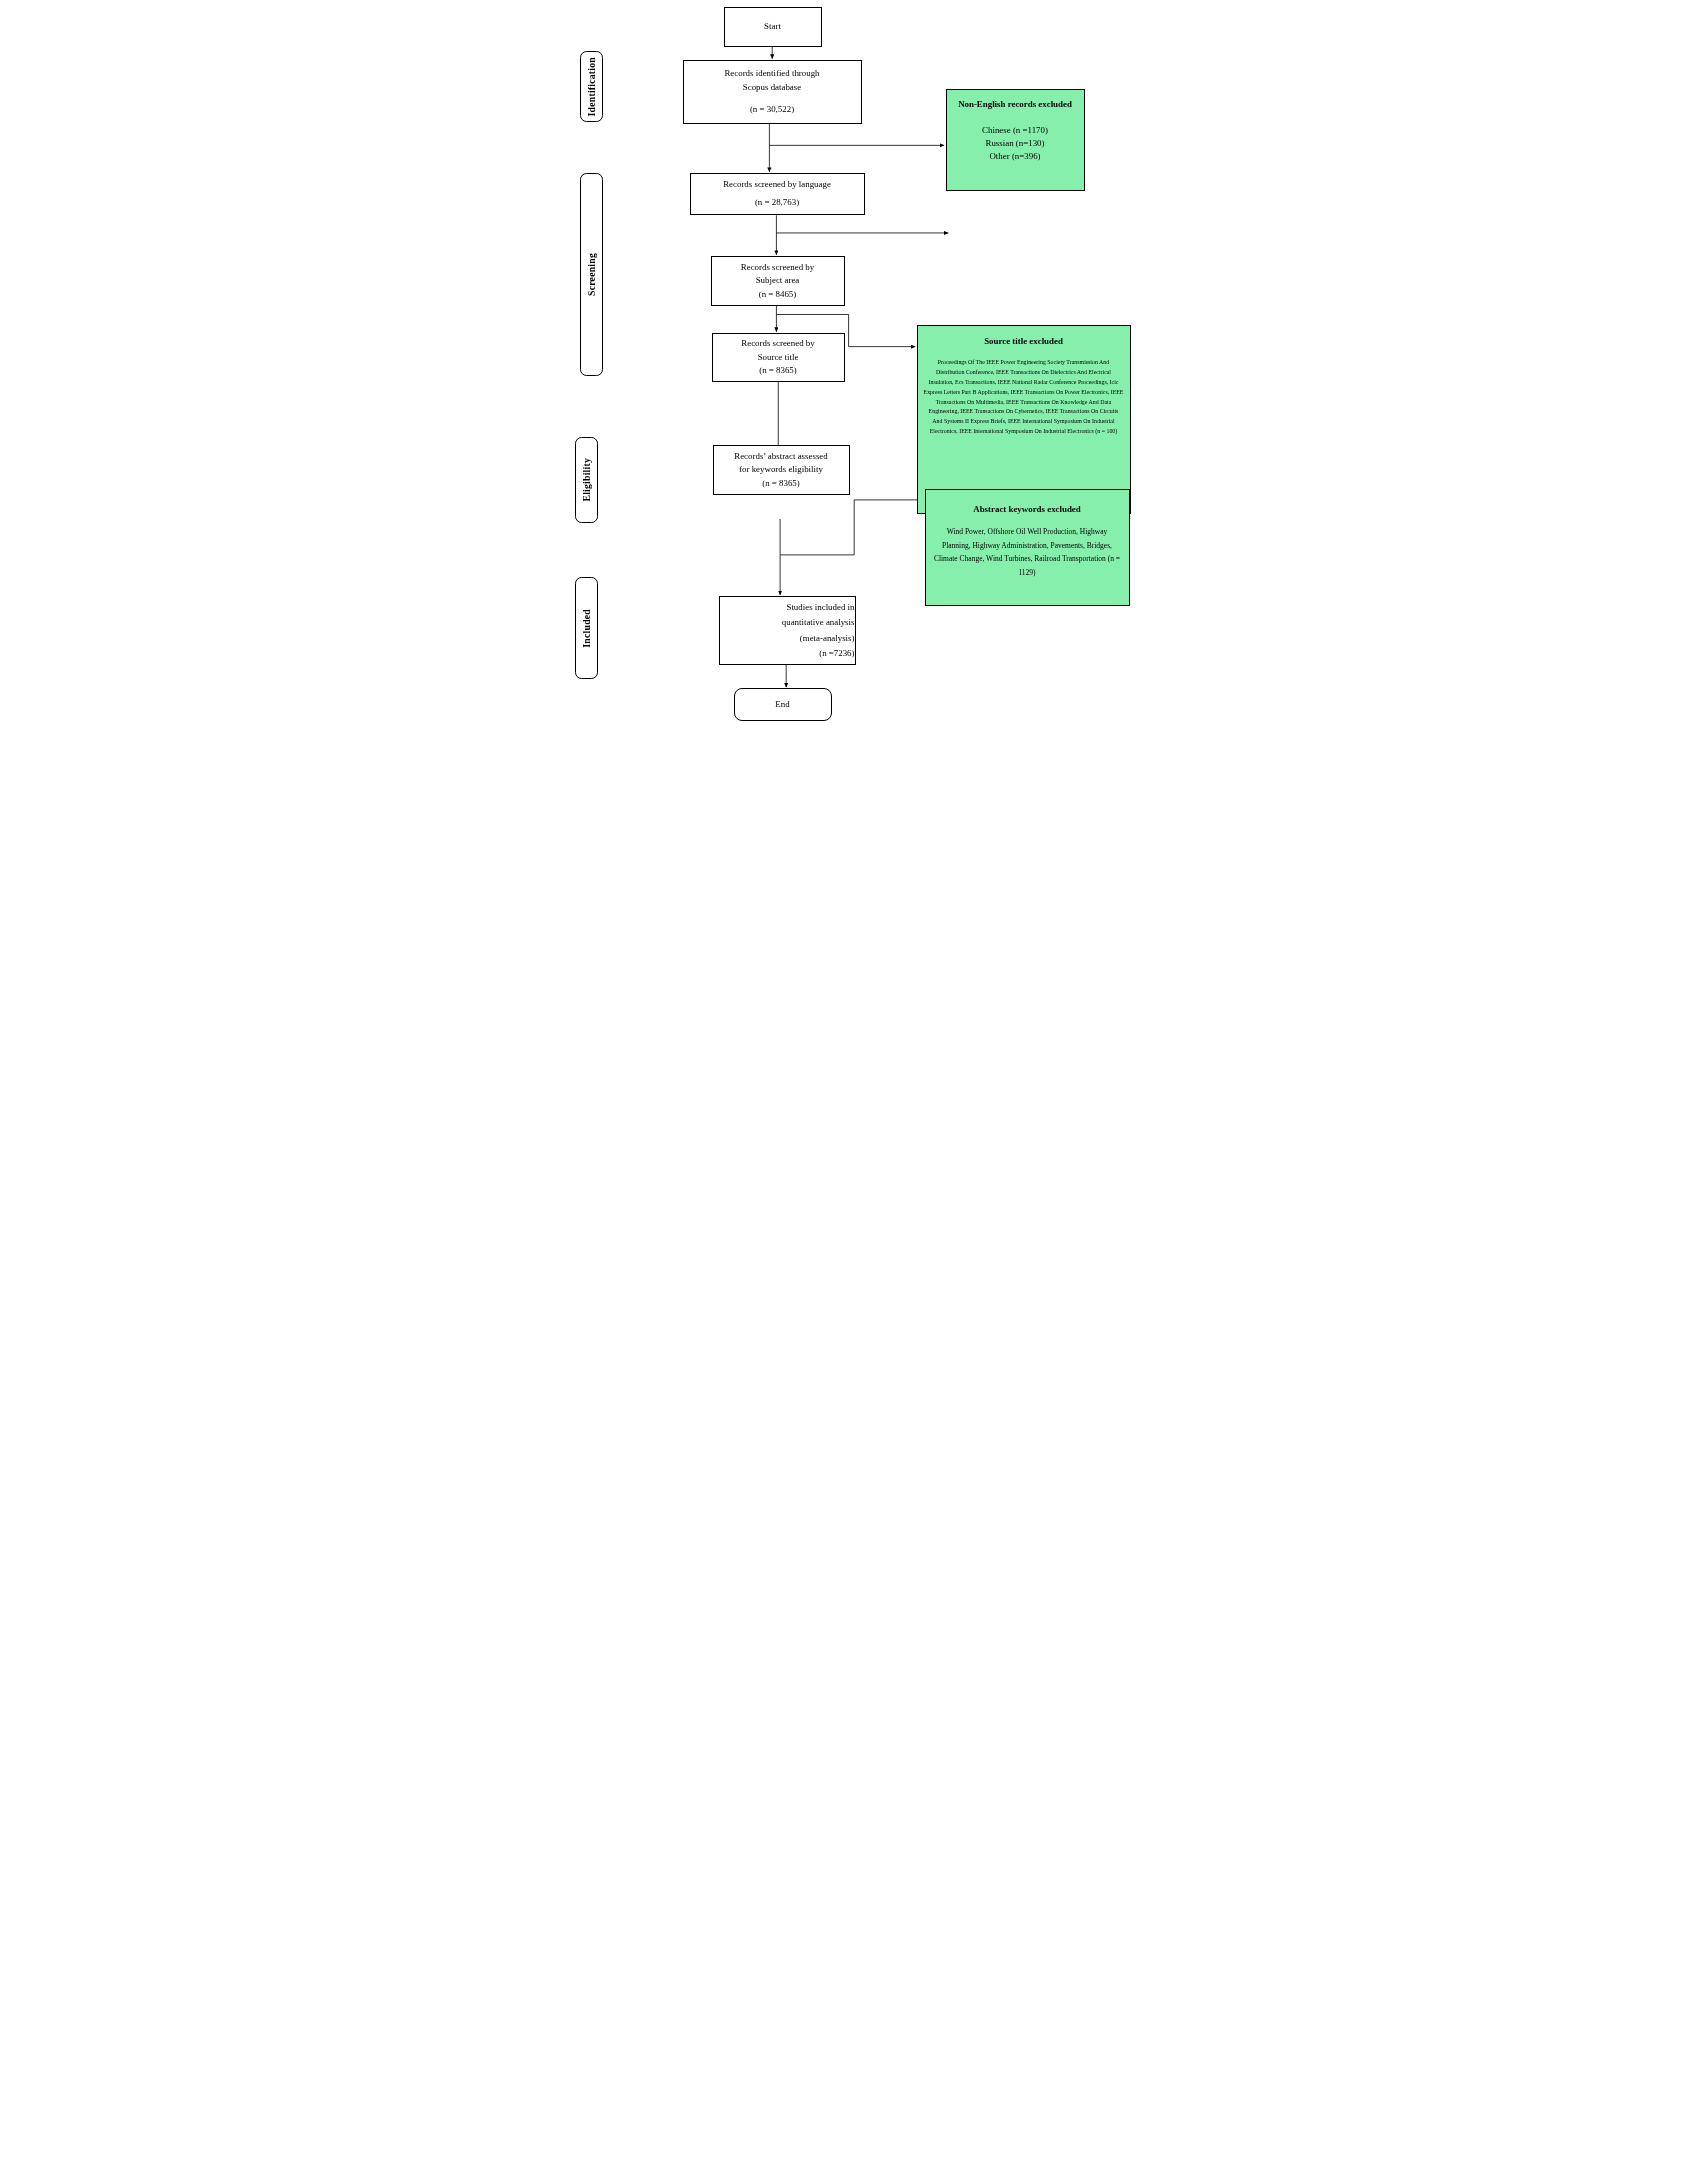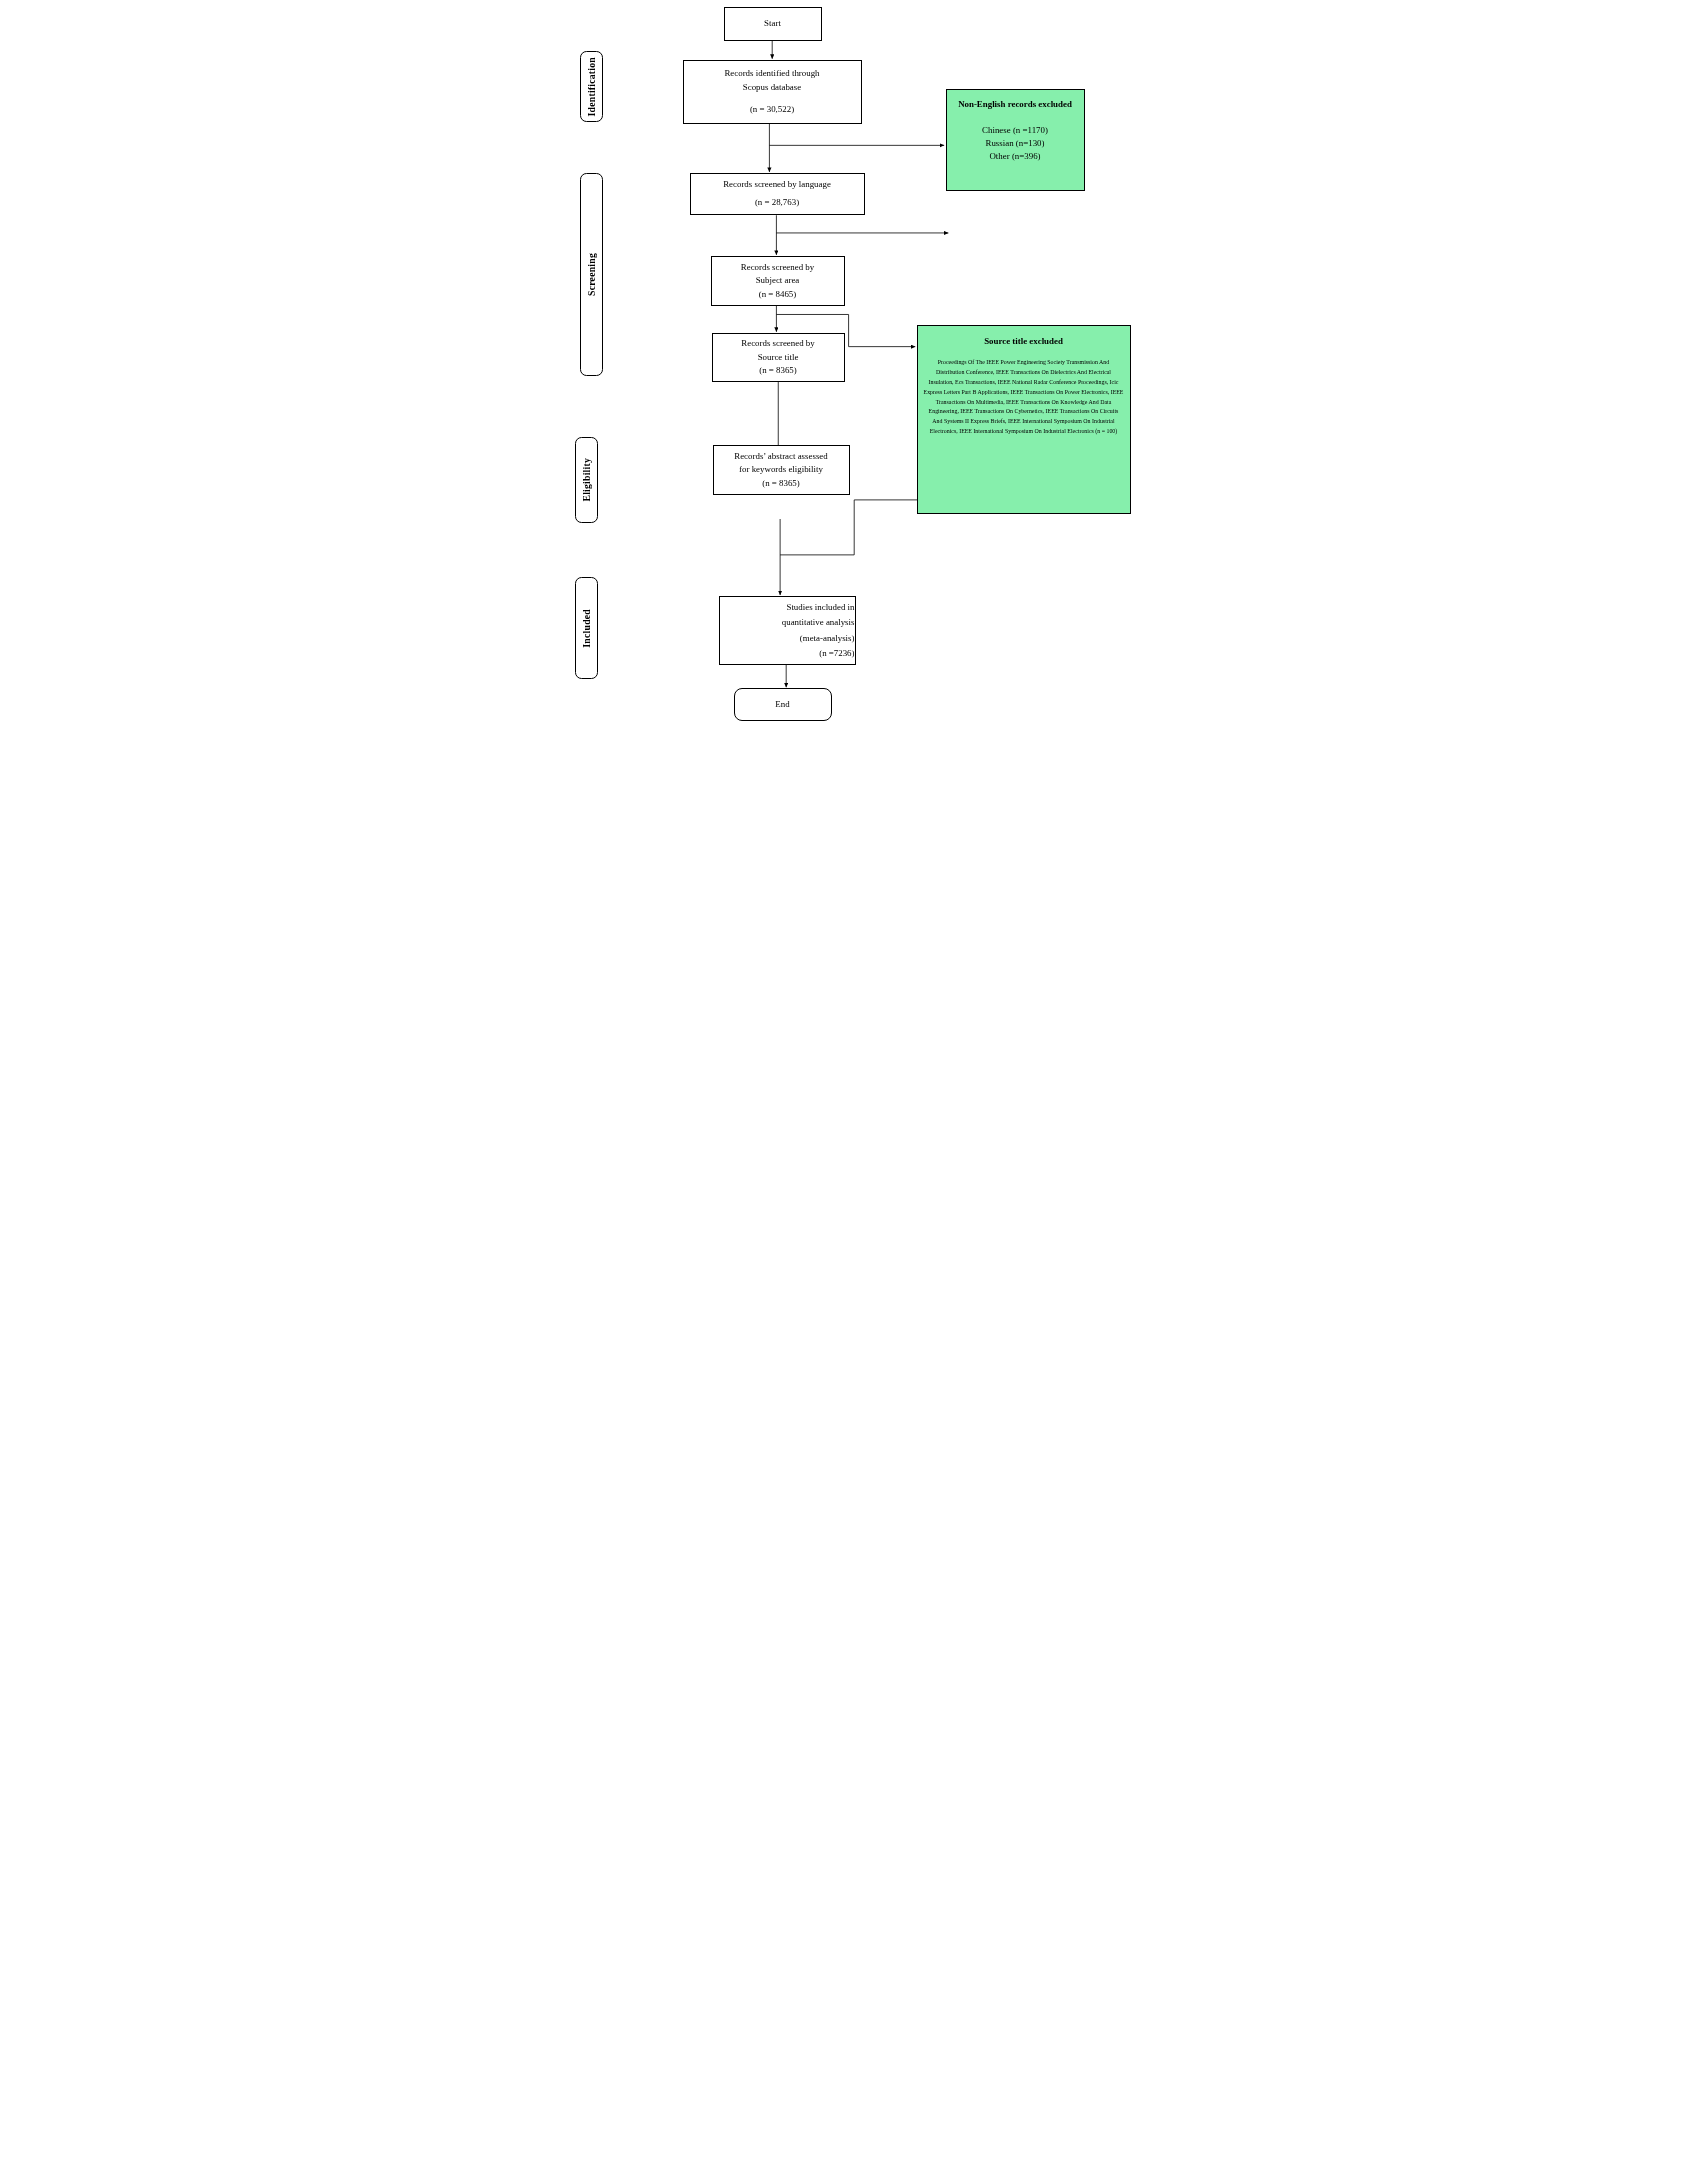--- a/index.html
+++ b/index.html
@@ -67,21 +67,21 @@
     transform: rotate(180deg);
     font-weight: bold;
     font-size: 9.8px;
     letter-spacing: 0.2px;
     white-space: nowrap;
   }
   .count-gap-lg { margin-top: 9.3px; }
   .count-gap-sm { margin-top: 4.2px; }
 
   
-  #box-start      { left: 155px; top: 7px;   width: 98px; height: 34px; }
+  #box-start      { left: 155px; top: 7px;   width: 98px; height: 40px; }
   #box-identified { left: 114px; top: 60px;  width: 179px; height: 64px; }
   #box-language   { left: 121px; top: 173px;  width: 175px; height: 42px; }
   #box-subject    { left: 142px; top: 256px;  width: 134px; height: 50px; }
   #box-source     { left: 143px; top: 333px;  width: 133px; height: 49px; }
   #box-abstract   { left: 144px; top: 445px; width: 137px; height: 50px; }
   #box-studies    { left: 150px; top: 596px; width: 137px; height: 69px; line-height: 15.4px; align-items: flex-end; }
   #box-end        { left: 165px; top: 688px; width: 98px; height: 33px; border-radius: 8px; }
 
   
   #box-nonenglish { left: 377px; top: 89px;  width: 139px; height: 102px; padding-top: 7.5px; }
@@ -199,15 +199,19 @@
       <div>Other (n=396)</div>
     </div>
   </div>
 
 
   <div class="sidebox" id="box-srcexcl">
     <div class="sb-title">Source title excluded</div>
     <div class="sb-body">Proceedings Of The IEEE Power Engineering Society Transmission And Distribution Conference, IEEE Transactions On Dielectrics And Electrical Insulation, Ecs Transactions, IEEE National Radar Conference Proceedings, Icic Express Letters Part B Applications, IEEE Transactions On Power Electronics, IEEE Transactions On Multimedia, IEEE Transactions On Knowledge And Data Engineering, IEEE Transactions On Cybernetics, IEEE Transactions On Circuits And Systems II Express Briefs, IEEE International Symposium On Industrial Electronics, IEEE International Symposium On Industrial Electronics (n = 100)</div>
   </div>
 
+  <div class="sidebox" id="box-kwexcl">
+    <div class="sb-title">Abstract keywords excluded</div>
+    <div class="sb-body">Wind Power, Offshore Oil Well Production, Highway Planning, Highway Administration, Pavements, Bridges, Climate Change, Wind Turbines, Railroad Transportation (n = 1129)</div>
+  </div>
 
 </div>
 
 
 </body></html>

